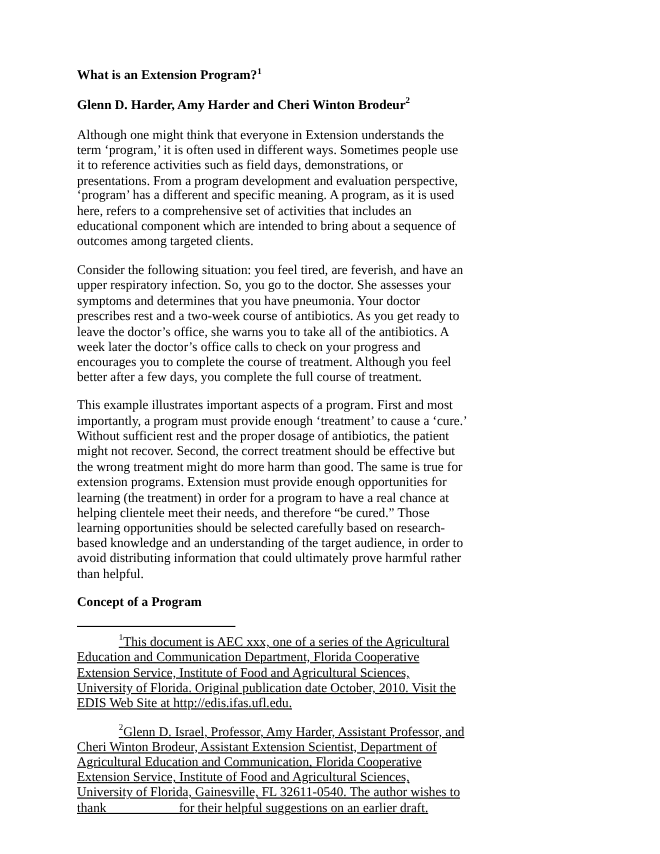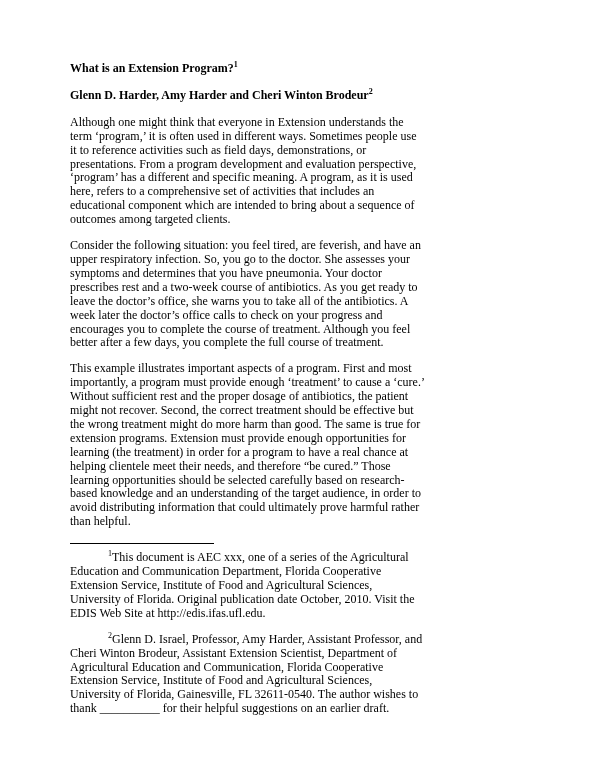--- a/index.html
+++ b/index.html
@@ -40,39 +40,41 @@
     border: 0;
     border-top: 1px solid #000000;
     width: 144px;
     margin: 14px 0 7px 0;
   }
   .footnote {
     font-size: 12px;
     line-height: 1.16;
     margin: 0 0 12px 0;
     text-indent: 38px;
+    text-decoration: underline;
   }
 </style>
 </head>
 <body>
 
 <div class="page">
 
   <p class="doc-title"><span>What is an Extension Program?</span><sup>1</sup></p>
 
   <p class="byline"><span>Glenn D. Harder, Amy Harder and Cheri Winton Brodeur</span><sup>2</sup></p>
 
 
   <p class="body-par">Although one might think that everyone in Extension understands the term ‘program,’ it is often used in different ways.  Sometimes people use it to reference activities such as field days, demonstrations, or presentations.  From a program development and evaluation perspective, ‘program’ has a different and specific meaning.  A program, as it is used here, refers to a comprehensive set of activities that includes an educational component which are intended to bring about a sequence of outcomes among targeted clients.</p>
 
   <p class="body-par">Consider the following situation: you feel tired, are feverish, and have an upper respiratory infection. So, you go to the doctor. She assesses your symptoms and determines that you have pneumonia. Your doctor prescribes rest and a two-week course of antibiotics.  As you get ready to leave the doctor’s office, she warns you to take all of the antibiotics.  A week later the doctor’s office calls to check on your progress and encourages you to complete the course of treatment. Although you feel better after a few days, you complete the full course of treatment.</p>
 
   <p class="body-par">This example illustrates important aspects of a program. First and most importantly, a program must provide enough ‘treatment’ to cause a ‘cure.’  Without sufficient rest and the proper dosage of antibiotics, the patient might not recover.  Second, the correct treatment should be effective but the wrong treatment might do more harm than good.  The same is true for extension programs. Extension must provide enough opportunities for learning (the treatment) in order for a program to have a real chance at helping clientele meet their needs, and therefore “be cured.” Those learning opportunities should be selected carefully based on research-based knowledge and an understanding of the target audience, in order to avoid distributing information that could ultimately prove harmful rather than helpful.</p>
 
 
+  <p class="heading">Concept of a Program</p>
 
 
   <hr class="fn-rule">
 
   <p class="footnote"><sup>1</sup><span>This document is AEC xxx, one of a series of the Agricultural Education and Communication Department, Florida Cooperative Extension Service, Institute of Food and Agricultural Sciences, University of Florida. Original publication date October, 2010. Visit the EDIS Web Site at http://edis.ifas.ufl.edu.</span></p>
 
   <p class="footnote"><sup>2</sup><span>Glenn D. Israel, Professor, Amy Harder, Assistant Professor, and Cheri Winton Brodeur, Assistant Extension Scientist, Department of Agricultural Education and Communication, Florida Cooperative Extension Service, Institute of Food and Agricultural Sciences, University of Florida, Gainesville, FL 32611-0540.  The author wishes to thank __________ for their helpful suggestions on an earlier draft.</span></p>
 
 </div>
 

